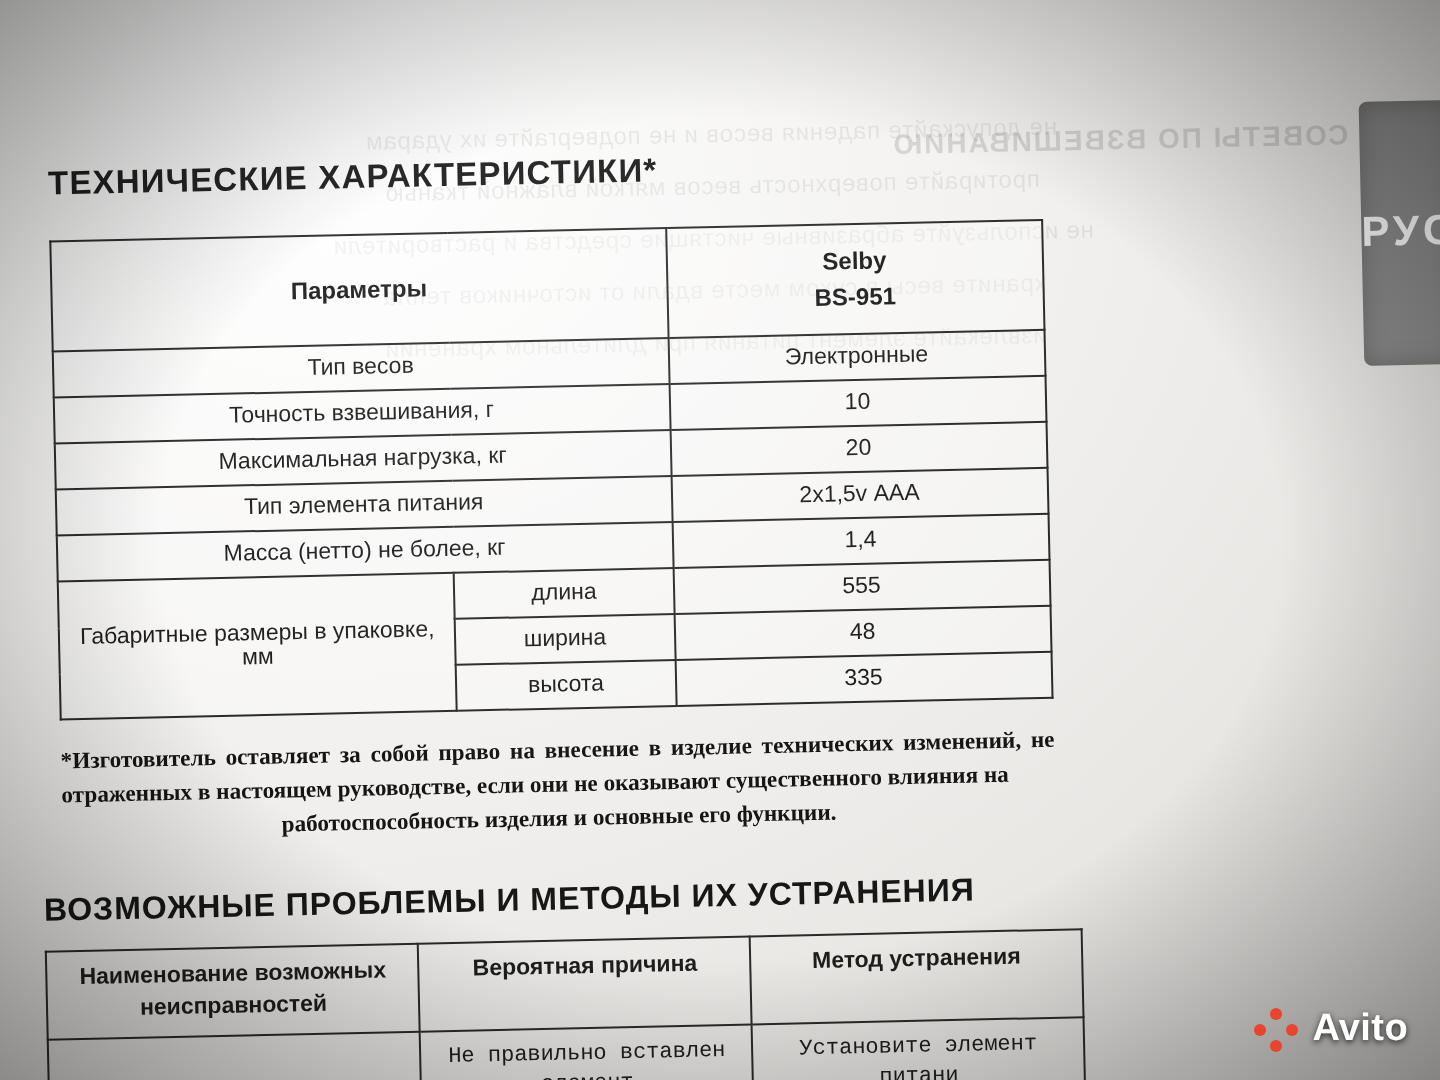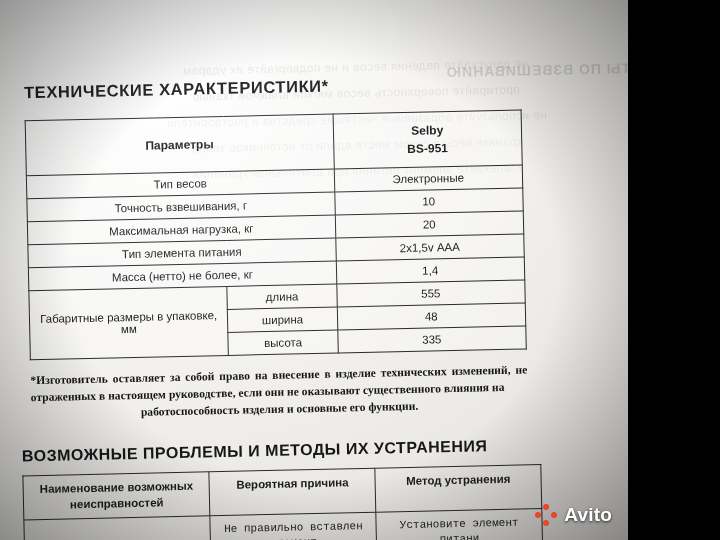--- a/index.html
+++ b/index.html
@@ -8,21 +8,21 @@
     background: #000;
   }
   body {
     width: 720px;
     height: 540px;
     overflow: hidden;
     font-family: "Liberation Sans", sans-serif;
   }
   .photo {
     position: relative;
-    width: 628px;
+    width: 720px;
     height: 540px;
     overflow: hidden;
     background: #404040;
   }
   
   .wood {
     position: absolute;
     inset: 0;
     background:
       linear-gradient(180deg, #4a3426 0%, #57402f 18%, #4b3527 40%, #3b281c 70%, #2e1f16 100%);

